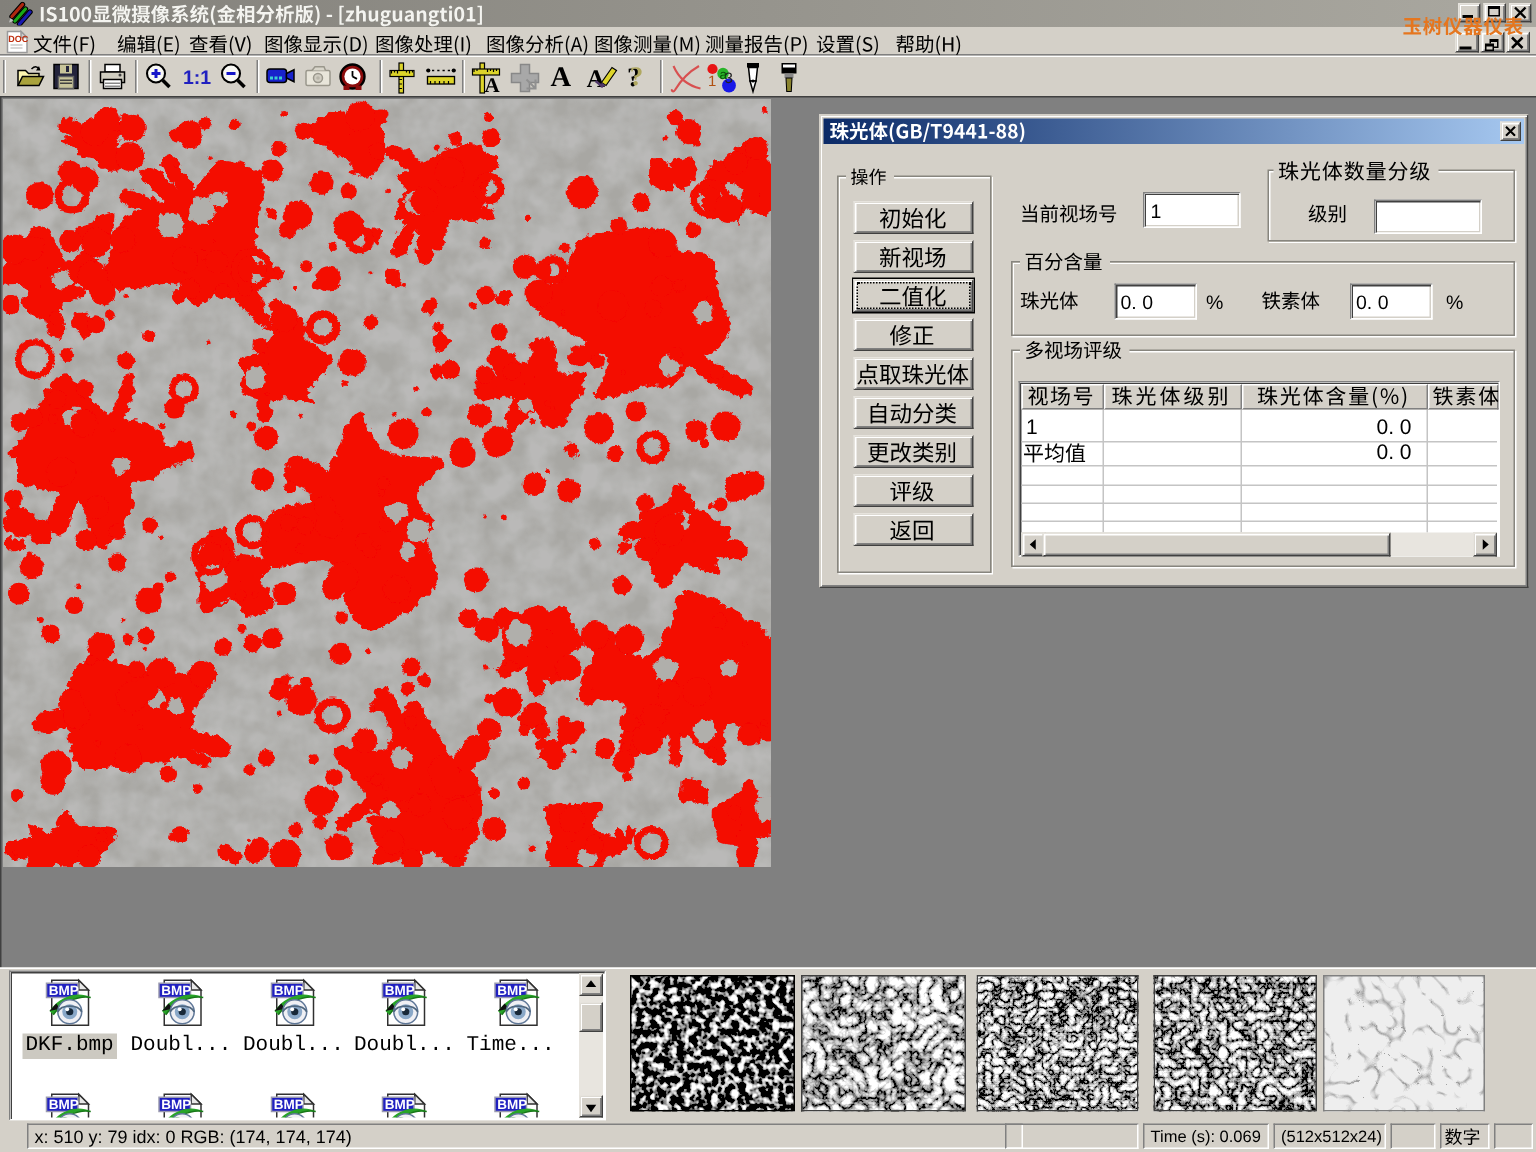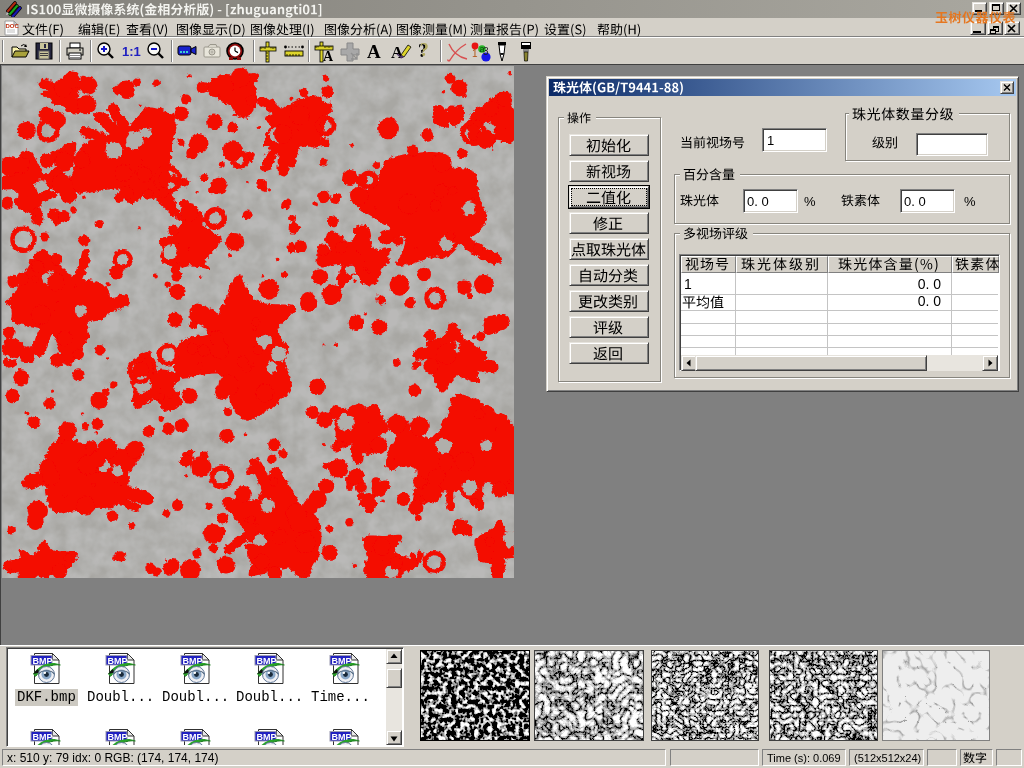--- a/index.html
+++ b/index.html
@@ -1071,21 +1071,21 @@
             <feFuncR type="linear" slope="0.8" intercept="0.06"></feFuncR>
             <feFuncG type="linear" slope="0.8" intercept="0.06"></feFuncG>
             <feFuncB type="linear" slope="0.8" intercept="0.06"></feFuncB>
           </feComponentTransfer>
         </filter>
       </defs>
       <rect width="108" height="91" filter="url(#tE)"></rect>
       <rect x="0.5" y="0.5" width="107" height="90" fill="none" stroke="#808080" stroke-width="1"></rect>
     </svg></div>
 <div class="ab" style="left:0;top:747px;width:1024px;height:21px;background:#d4d0c8"></div>
-<div class="spn" style="left:2px;top:749px;width:664px;height:17px">x: 510 y: 79 idx: 0 RGB: (174, 174, 174)</div>
+<div class="spn" style="left:18px;top:749px;width:664px;height:17px">x: 510 y: 79 idx: 0 RGB: (174, 174, 174)</div>
 <div class="spn" style="left:670px;top:749px;width:89px;height:17px"></div>
 <div class="spn" style="left:762px;top:749px;width:84px;height:17px;font-size:11px">Time (s): 0.069</div>
 <div class="spn" style="left:849px;top:749px;width:75px;height:17px;font-size:11px">(512x512x24)</div>
 <div class="spn" style="left:927px;top:749px;width:30px;height:17px"></div>
 <div class="spn" style="left:960px;top:749px;width:33px;height:17px"></div>
 <div style="position:absolute;left:963px;top:751px;line-height:0"><svg width="26" height="15" viewBox="0 0 26 15">
       <path transform="translate(0,11.4)" d="M5.3 -9.9C5.1 -9.4 4.7 -8.7 4.4 -8.3L5.0 -8.0C5.3 -8.4 5.7 -9.0 6.1 -9.5ZM1.1 -9.5C1.4 -9.0 1.7 -8.4 1.8 -7.9L2.5 -8.2C2.4 -8.7 2.1 -9.3 1.7 -9.8ZM4.9 -3.1C4.6 -2.5 4.3 -2.0 3.8 -1.5C3.3 -1.7 2.9 -2.0 2.4 -2.2C2.6 -2.4 2.8 -2.8 3.0 -3.1ZM1.3 -1.8C1.9 -1.6 2.6 -1.3 3.2 -1.0C2.4 -0.4 1.5 -0.1 0.5 0.2C0.6 0.3 0.8 0.6 0.9 0.9C2.0 0.6 3.0 0.1 3.9 -0.6C4.3 -0.4 4.7 -0.1 4.9 0.1L5.5 -0.5C5.2 -0.7 4.9 -0.9 4.5 -1.1C5.1 -1.8 5.6 -2.7 5.9 -3.7L5.4 -3.9L5.3 -3.9H3.3L3.6 -4.5L2.8 -4.6C2.7 -4.4 2.6 -4.1 2.5 -3.9H0.8V-3.1H2.1C1.8 -2.6 1.6 -2.2 1.3 -1.8ZM3.1 -10.1V-7.8H0.6V-7.1H2.8C2.2 -6.3 1.3 -5.6 0.5 -5.2C0.6 -5.1 0.9 -4.7 1.0 -4.5C1.7 -4.9 2.5 -5.6 3.1 -6.3V-4.8H3.9V-6.5C4.5 -6.1 5.2 -5.5 5.5 -5.2L6.0 -5.9C5.7 -6.1 4.7 -6.7 4.1 -7.1H6.4V-7.8H3.9V-10.1ZM7.5 -10.0C7.2 -7.9 6.7 -5.9 5.8 -4.6C6.0 -4.5 6.3 -4.2 6.5 -4.0C6.8 -4.5 7.0 -5.0 7.3 -5.6C7.5 -4.4 7.9 -3.3 8.3 -2.4C7.7 -1.2 6.7 -0.4 5.4 0.3C5.6 0.4 5.8 0.8 5.9 1.0C7.1 0.3 8.1 -0.5 8.8 -1.5C9.4 -0.5 10.1 0.3 11.1 0.9C11.2 0.6 11.5 0.3 11.7 0.1C10.7 -0.4 9.9 -1.3 9.3 -2.4C9.9 -3.6 10.3 -5.1 10.6 -6.9H11.4V-7.8H8.0C8.1 -8.4 8.3 -9.1 8.4 -9.9ZM9.7 -6.9C9.5 -5.5 9.2 -4.3 8.8 -3.3C8.3 -4.4 8.0 -5.6 7.8 -6.9Z M17.5 -4.4V-3.6H12.8V-2.7H17.5V-0.2C17.5 0.0 17.5 0.1 17.2 0.1C17.0 0.1 16.2 0.1 15.4 0.0C15.6 0.3 15.8 0.7 15.8 0.9C16.8 0.9 17.5 0.9 17.9 0.8C18.3 0.6 18.5 0.4 18.5 -0.1V-2.7H23.2V-3.6H18.5V-4.0C19.5 -4.6 20.6 -5.4 21.3 -6.2L20.7 -6.7L20.5 -6.6H14.8V-5.8H19.6C19.0 -5.2 18.2 -4.7 17.5 -4.4ZM17.1 -9.9C17.3 -9.6 17.5 -9.2 17.7 -8.8H13.0V-6.3H13.8V-8.0H22.1V-6.3H23.0V-8.8H18.8C18.6 -9.2 18.3 -9.8 18.0 -10.2Z" fill="#000"></path>
     </svg></div>
 <div class="spn" style="left:996px;top:749px;width:26px;height:17px"></div>
 </body></html>

